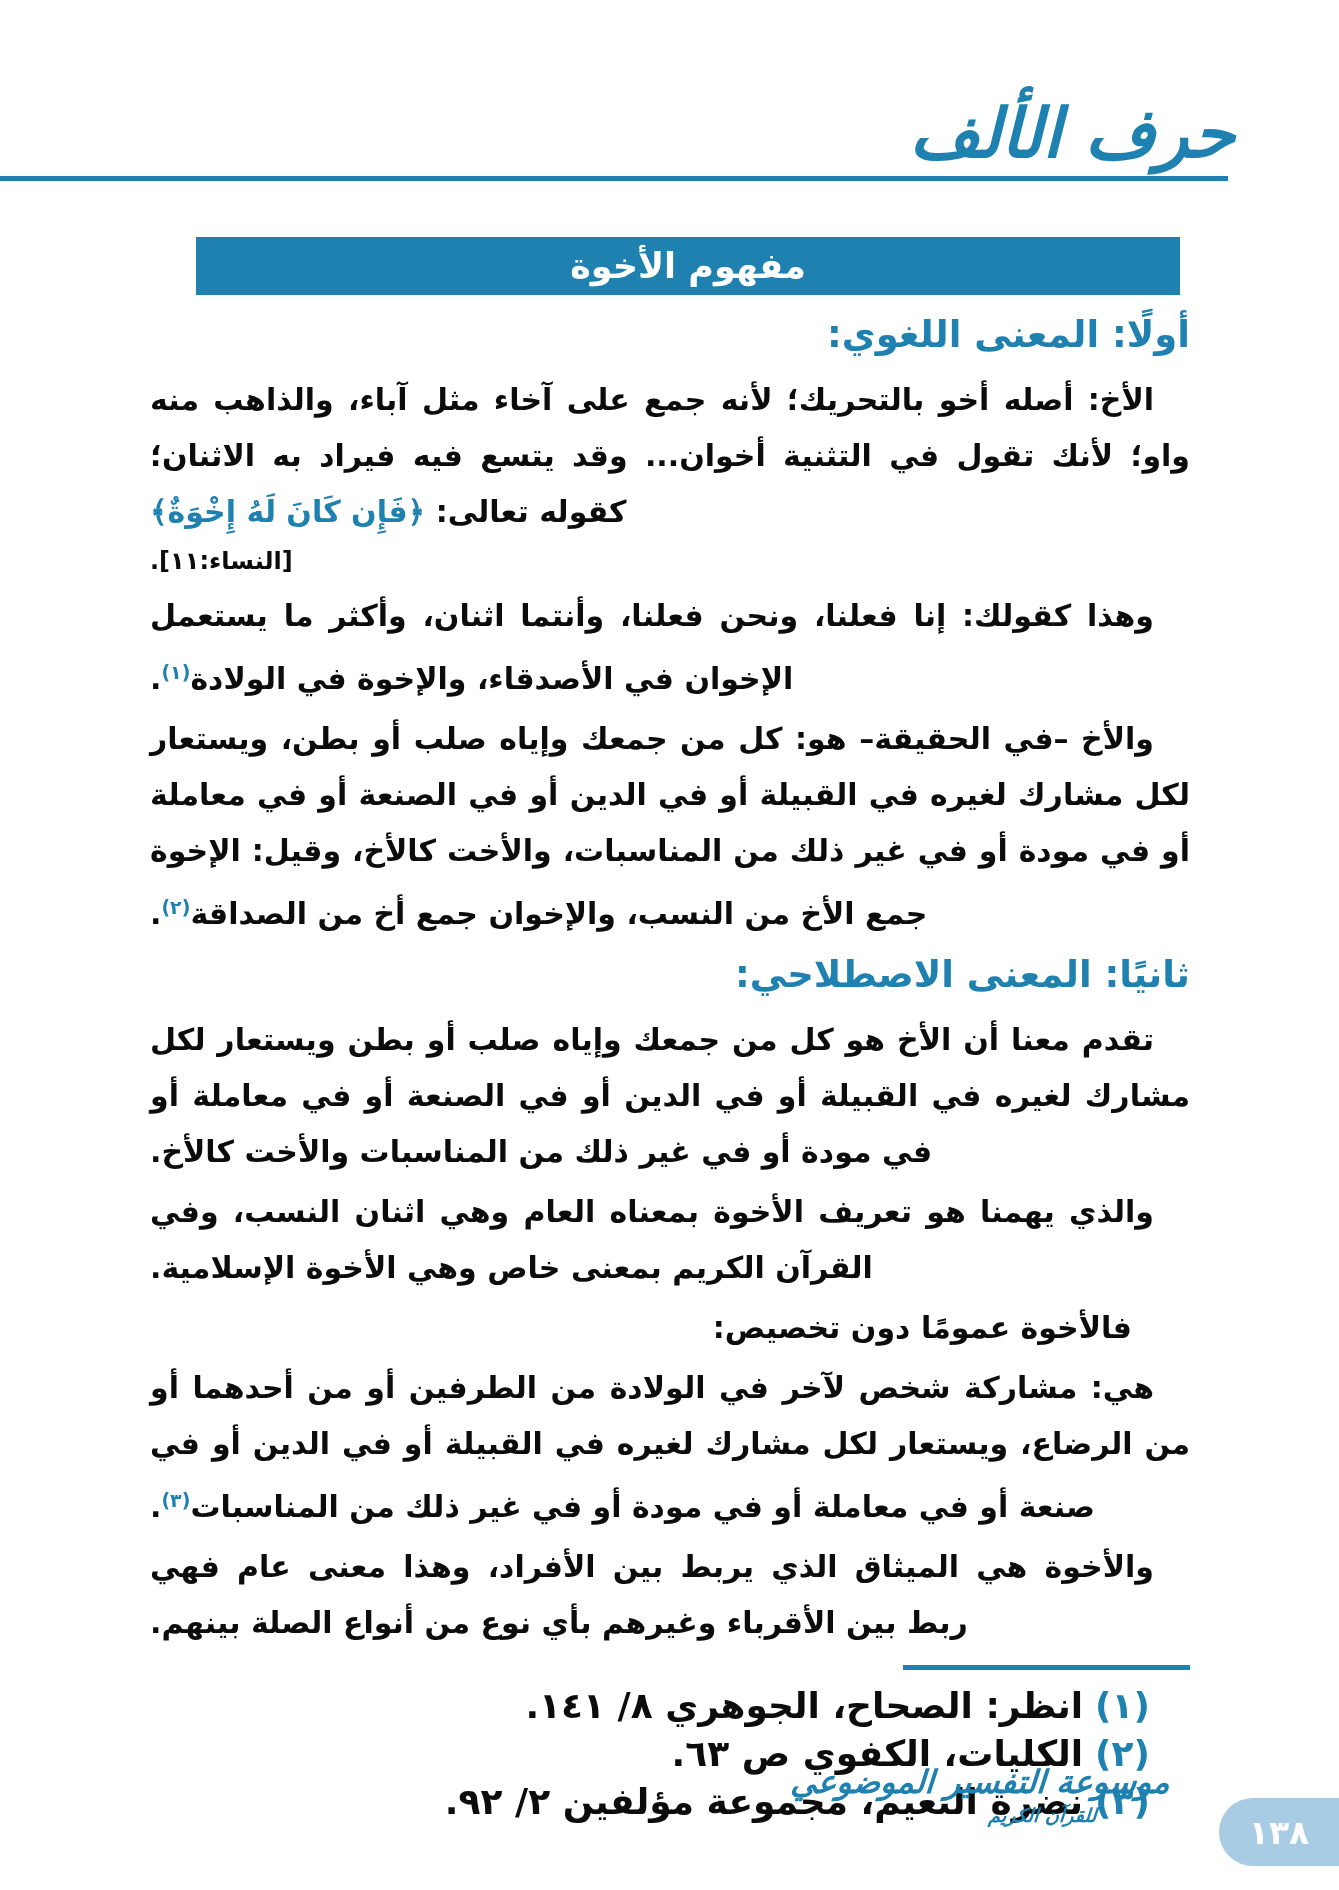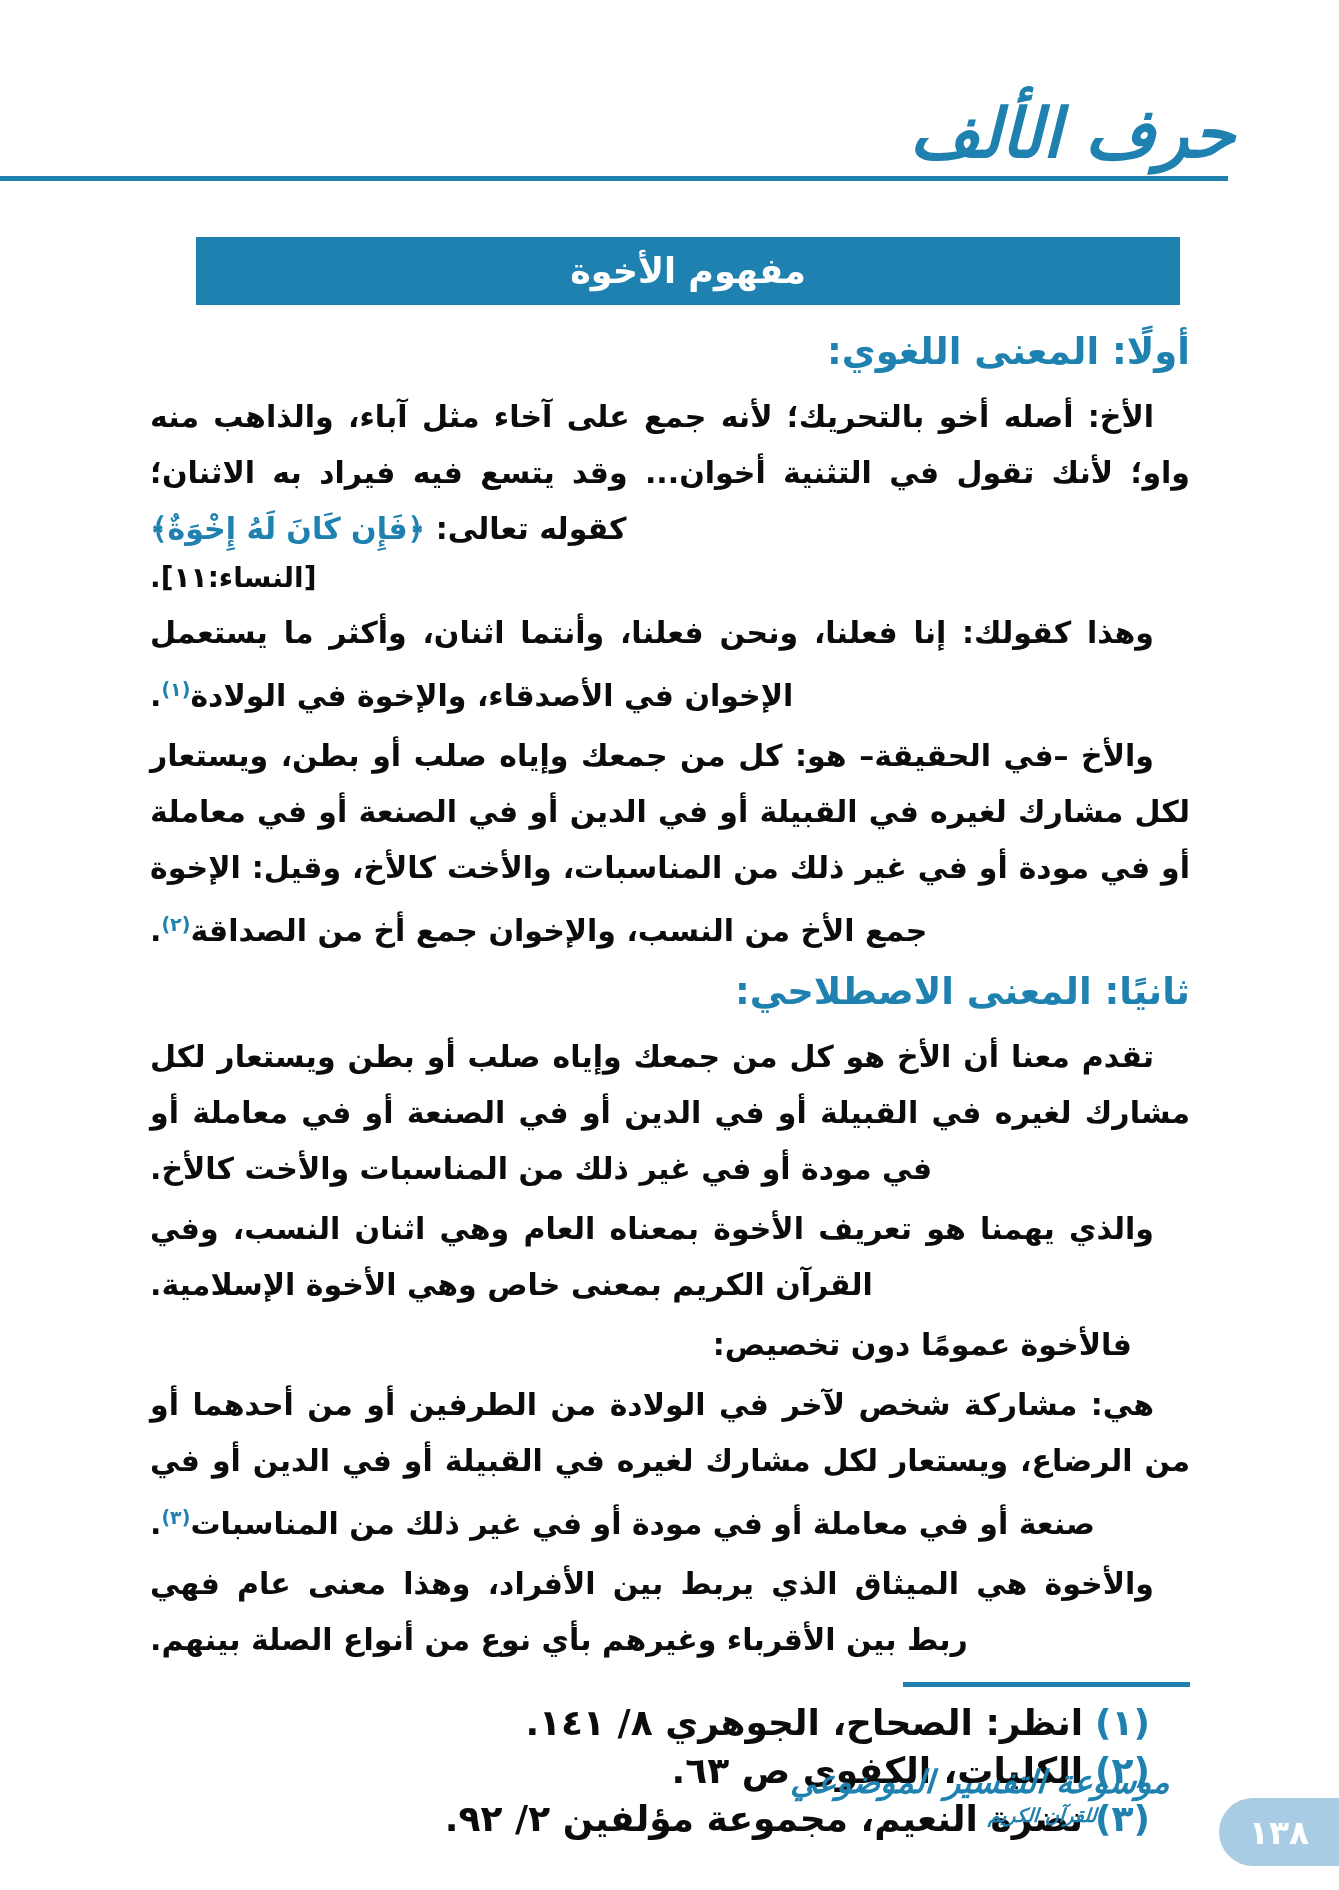--- a/index.html
+++ b/index.html
@@ -26,29 +26,29 @@
     white-space:nowrap;
   }
   .top-rule{
     position:absolute;top:176px;left:0;
     width:1228px;height:5px;
     background:var(--accent);
   }
   
   .title-bar{
     position:absolute;top:237px;right:159px;
-    width:984px;height:68px;
+    width:984px;height:58px;
     background:var(--accent);
     color:#ffffff;
     display:flex;align-items:center;justify-content:center;
     font-size:35px;font-weight:bold;
   }
   
   .content{
-    position:absolute;top:319px;right:149px;
+    position:absolute;top:302px;right:149px;
     width:1040px;
     color:var(--ink);
   }
   .section-heading{
     color:var(--accent);
     font-size:37px;font-weight:bold;
     line-height:50px;
     margin:8px 0 12px 0;
     text-align:right;
   }
@@ -71,21 +71,21 @@
   }
   .verse{color:var(--accent);}
   .fn-marker{
     color:var(--accent);
     font-size:19px;
     vertical-align:10px;
     font-weight:bold;
   }
   .ayah-ref{
     text-align:left;
-    font-size:28px;font-weight:bold;
+    font-size:24px;font-weight:bold;
     line-height:34px;
     margin:0 0 10px 0;
   }
   
   .fn-rule{
     height:5px;width:287px;
     background:var(--accent);
     margin:14px 0 12px auto; 
     margin-right:0;
   }

